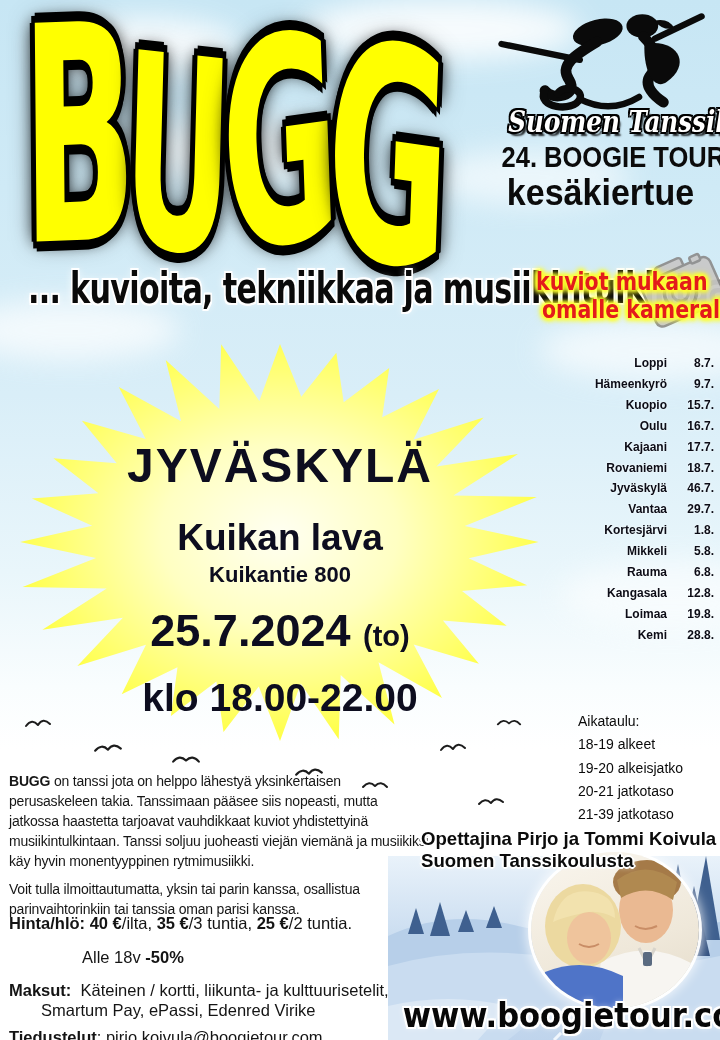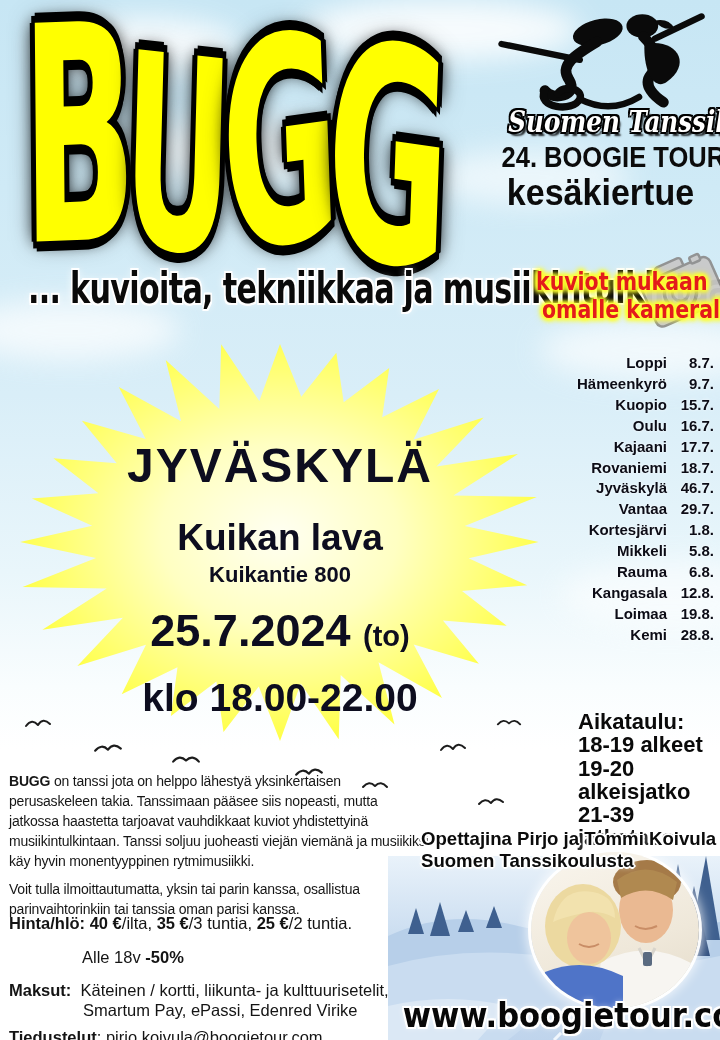--- a/index.html
+++ b/index.html
@@ -48,52 +48,52 @@
   .camera-badge .line{
     font-family:"DejaVu Sans",sans-serif;font-weight:bold;font-size:25px;color:#e31b1b;
     transform:scaleX(.82);transform-origin:top left;white-space:nowrap;line-height:1.12;
     text-shadow:0 0 4px #ffff30,0 0 7px #ffff30,0 0 10px #ffff30,2px 2px 5px #ffff30,-2px -2px 5px #ffff30,2px -2px 5px #ffff30,-2px 2px 5px #ffff30;
   }
   .camera-badge .line2{margin-left:6px;}
   .camera-icon{position:absolute;left:106px;top:-16px;transform:rotate(-24deg);opacity:.95;}
 
   
   .tour-dates{position:absolute;left:556px;top:353px;width:158px;z-index:2;}
-  .td-row{display:flex;line-height:20.9px;font-weight:bold;font-size:15px;color:#0c0c16;
+  .td-row{display:flex;line-height:20.9px;font-weight:bold;font-size:12px;color:#0c0c16;
     text-shadow:0 0 3px rgba(255,255,255,.9);align-items:flex-end;}
   .td-city{flex:1;text-align:right;}
   .td-date{width:47px;text-align:right;}
 
   
   .starburst-svg{position:absolute;left:8px;top:338px;z-index:1;}
   .star-text{position:absolute;left:55px;top:442px;width:450px;text-align:center;z-index:2;color:#0d0d1f;}
   .st-city{font-family:"Liberation Sans",sans-serif;font-weight:900;font-size:48px;letter-spacing:2px;line-height:1;}
   .st-venue{font-weight:900;font-size:37px;margin-top:29px;line-height:1;}
   .st-addr{font-weight:900;font-size:22px;margin-top:8px;line-height:1;}
   .st-date{font-weight:900;font-size:45px;margin-top:22px;line-height:1;}
   .st-weekday{font-size:29px;text-align:right;}
   .st-time{font-weight:700;font-size:39px;margin-top:25px;line-height:1;}
 
   
   .bird{position:absolute;z-index:2;}
 
   
-  .schedule{position:absolute;left:578px;top:710px;font-weight:bold;font-size:22px;line-height:23.3px;color:#0a0a0a;z-index:2;}
+  .schedule{position:absolute;left:578px;top:710px;font-weight:normal;font-size:14px;line-height:23.3px;color:#0a0a0a;z-index:2;}
 
   
   .description{position:absolute;left:9px;top:771px;width:420px;font-size:14px;line-height:20px;color:#161616;letter-spacing:-.2px;z-index:2;}
   .description .p2{margin-top:8px;}
   .lead{font-weight:bold;}
 
   
   .pricing{position:absolute;left:9px;top:913px;width:405px;font-size:16.5px;line-height:20px;color:#141414;z-index:2;}
   .pricing b{font-weight:bold;}
   .pr-youth{margin-left:73px;margin-top:14px;}
   .pr-maksut{margin-top:13px;}
-  .pr-m2{margin-left:74px;}
+  .pr-m2{margin-left:32px;}
   .pr-tied{margin-top:7px;}
   .pr-t2{margin-left:64px;}
 
   
   .teachers{position:absolute;left:421px;top:828px;width:300px;font-weight:bold;font-size:18.6px;line-height:21.5px;color:#0b0b0b;z-index:5;
     text-shadow:-2px 0 #fff,2px 0 #fff,0 -2px #fff,0 2px #fff,-1px -1px #fff,1px -1px #fff,-1px 1px #fff,1px 1px #fff,0 0 6px #fff;}
   .photo{position:absolute;left:388px;top:856px;width:332px;height:184px;overflow:hidden;z-index:3;}
   .portrait{position:absolute;left:531px;top:852px;width:168px;height:156px;border-radius:50%;overflow:hidden;z-index:4;
     background:linear-gradient(160deg,#faf6ee 0%,#efe8da 60%,#e3dac8 100%);
     box-shadow:0 0 0 3px rgba(255,255,255,.95),0 0 12px 4px rgba(255,255,255,.8);}
@@ -261,20 +261,21 @@
       <path d="M2 9 Q8 2 14 8 M14 8 Q20 2 26 9" stroke="#1c1c1c" stroke-width="2" fill="none" stroke-linecap="round"></path>
     </svg>
   <svg class="bird" style="left:476px;top:794px;" width="30" height="14" viewBox="0 0 28 14">
       <path d="M2 10 Q8 3 14 9 M14 9 Q19 2 26 8" stroke="#1c1c1c" stroke-width="2" fill="none" stroke-linecap="round"></path>
     </svg>
 
   <div class="schedule">
     <div>Aikataulu:</div>
     <div>18-19 alkeet</div>
     <div>19-20 alkeisjatko</div>
+    <div>20-21 jatkotaso</div>
     <div>21-39 jatkotaso</div>
   </div>
 
   <div class="description">
     <div class="p1"><span class="lead">BUGG</span><span> on tanssi jota on helppo lähestyä yksinkertaisen perusaskeleen takia. Tanssimaan pääsee siis nopeasti, mutta jatkossa haastetta tarjoavat vauhdikkaat kuviot yhdistettyinä musiikintulkintaan. Tanssi soljuu juoheasti viejän viemänä ja musiikiksi käy hyvin monentyyppinen rytmimusiikki.</span></div>
     <div class="p2">Voit tulla ilmoittautumatta, yksin tai parin kanssa, osallistua parinvaihtorinkiin tai tanssia oman parisi kanssa.</div>
   </div>
 
   <div class="pricing">
     <div class="pr-price">

